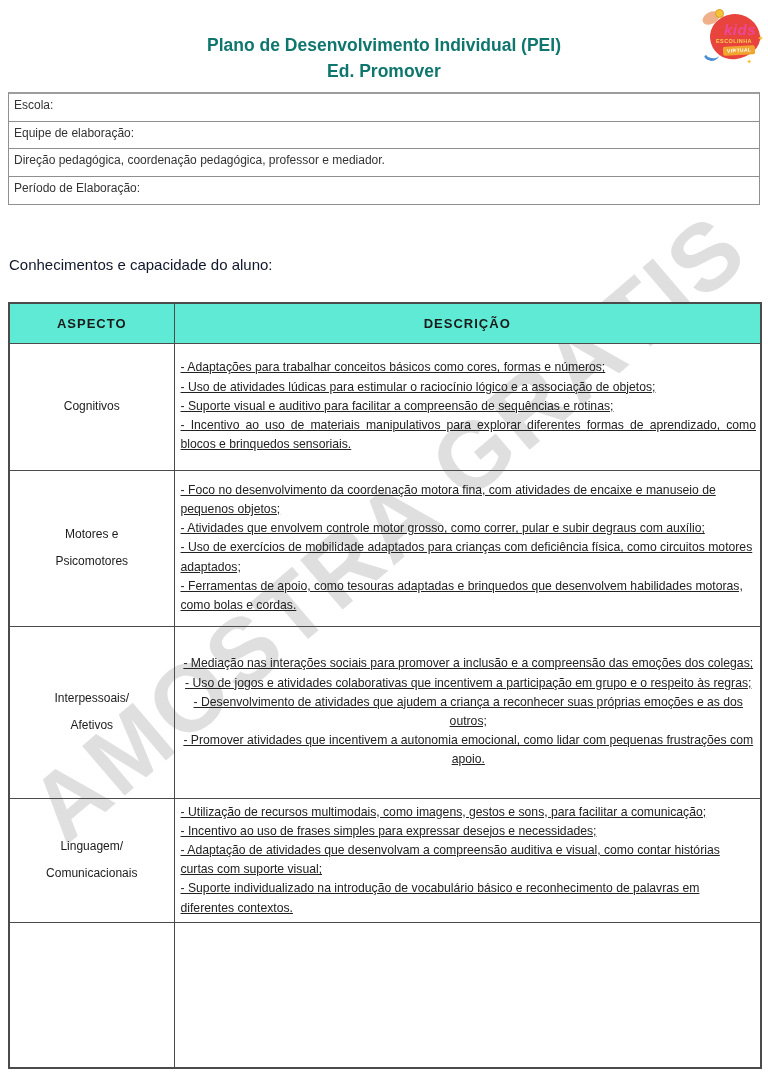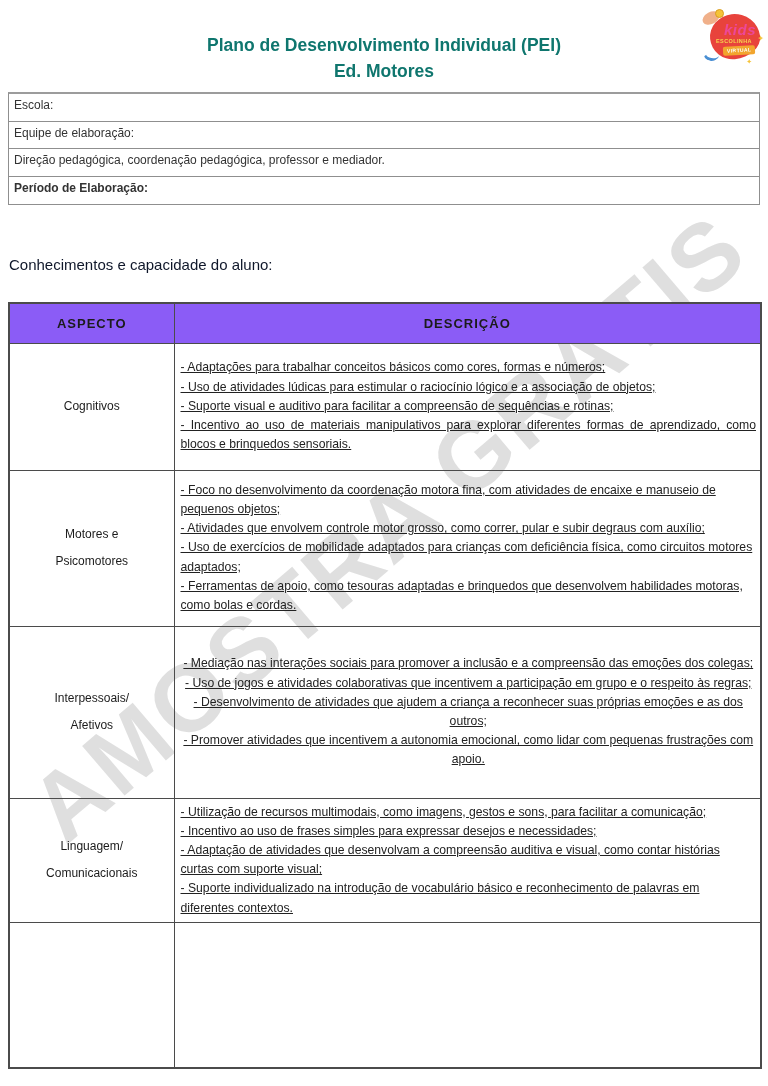--- a/index.html
+++ b/index.html
@@ -73,39 +73,39 @@
   
   .form {
     position:absolute; left:8px; top:92px; width:752px;
     border:1px solid #8f8f8f; border-top:2px solid #9c9c9c;
     background:transparent;
   }
   .form-row {
     height:27.6px; border-bottom:1px solid #8f8f8f;
     padding:4px 5px 16px 5px; font-size:12px; color:#333;
   }
-  .form-row:last-child { border-bottom:none;font-weight:bold; }
+  .form-row:last-child { border-bottom:none; }
 
   
   .section-heading {
     position:absolute; left:9px; top:245px;
     font-size:15px; color:#0f172a;margin-top:11px;
   }
 
   
   table.main {
     position:absolute; left:8px; top:302px; width:752px;
     border-collapse:collapse; table-layout:fixed;
   }
   table.main col.c1 { width:165px; }
   table.main col.c2 { width:587px; }
   table.main th, table.main td { border:1.5px solid #4b4b4b; }
   table.main { border:2px solid #4b4b4b; }
   table.main th {
-    height:40px; background:#8b5cf6;
+    height:40px; background:#5eead4;
     font-size:13px; font-weight:700; letter-spacing:1px;
     text-align:center; color:#1b1b1b;
   }
   td.aspect {
     text-align:center; vertical-align:middle;
     font-weight:400; font-size:12px; color:#1b1b1b; line-height:27px;
   }
   td.desc {
     vertical-align:middle; padding:4px 4px 4px 6px;
     font-size:12.2px; line-height:19.2px; color:#222;
@@ -132,21 +132,21 @@
     <div class="kids">kids</div>
     <div class="escolinha">ESCOLINHA</div>
     <div class="ribbon">VIRTUAL</div>
     <div class="swoosh"></div>
     <div class="star-a">✦</div>
     <div class="star-b">✦</div>
   </div>
 
   <div class="title-block">
     <div class="title-line">Plano de Desenvolvimento Individual (PEI)</div>
-    <div class="title-line">Ed. Motores</div>
+    <div class="title-line">Ed. Promover</div>
   </div>
 
   <div class="form">
     <div class="form-row">Escola:</div>
     <div class="form-row">Equipe de elaboração:</div>
     <div class="form-row">Direção pedagógica, coordenação pedagógica, professor e mediador.</div>
     <div class="form-row">Período de Elaboração:</div>
   </div>
 
   <div class="section-heading">Conhecimentos e capacidade do aluno:</div>

